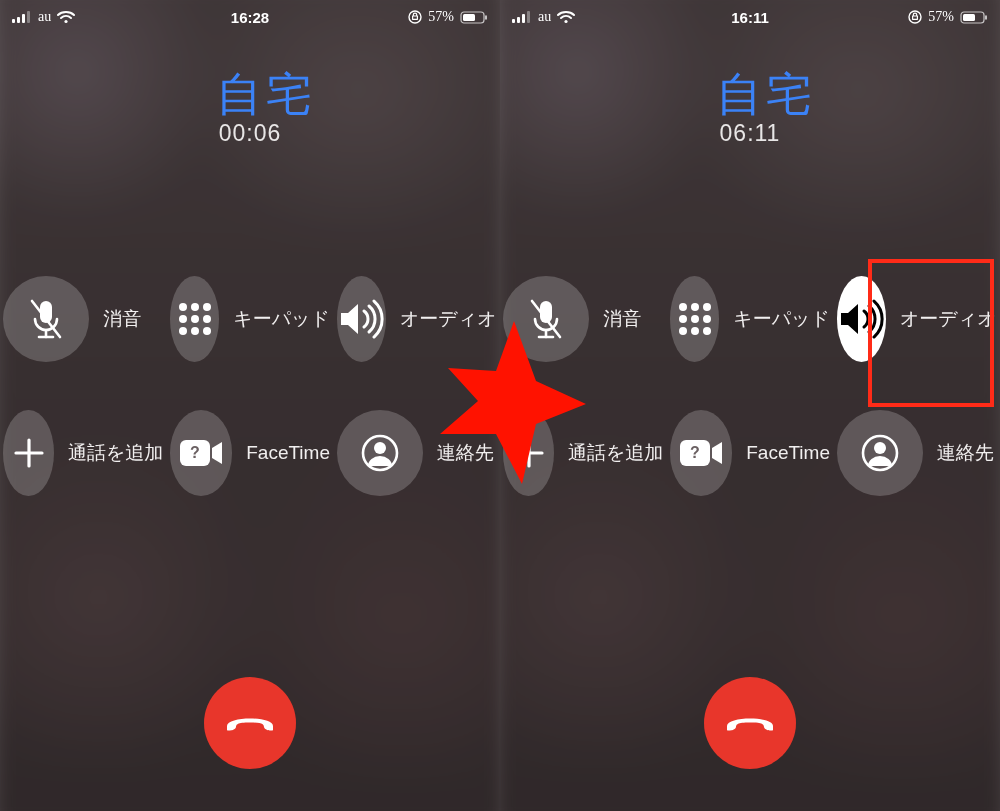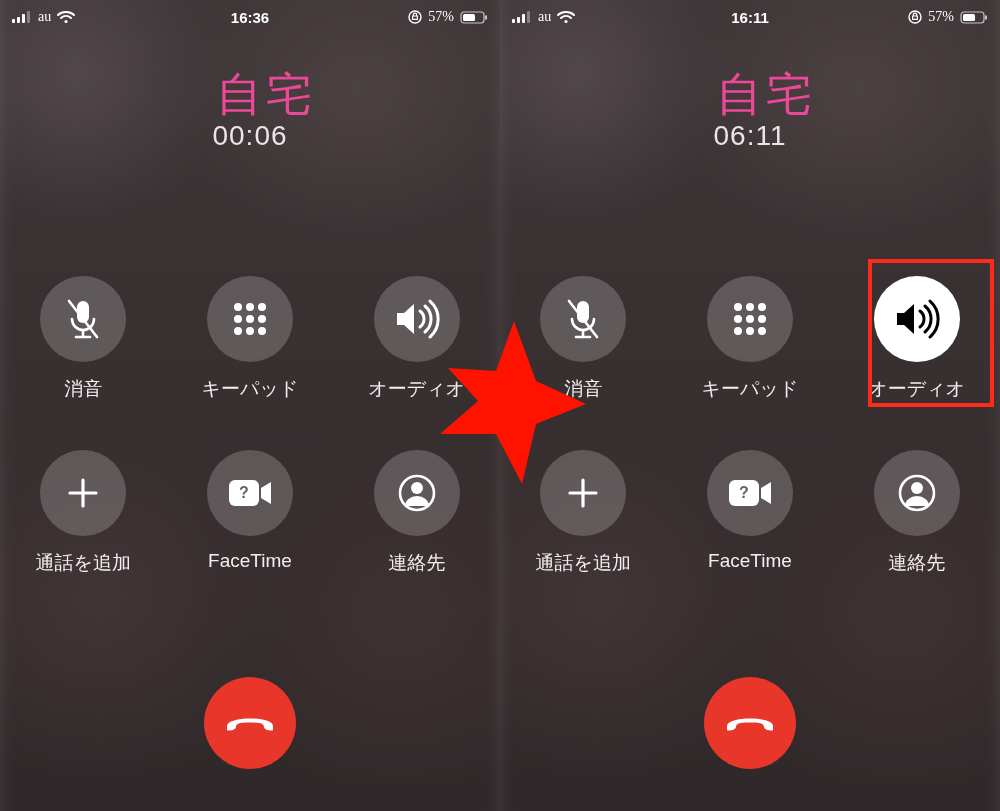--- a/index.html
+++ b/index.html
@@ -13,24 +13,24 @@
         radial-gradient(260px 250px at 22% 72%, #624f51 0%, rgba(0,0,0,0) 65%),
         radial-gradient(260px 250px at 78% 74%, #5e4a4c 0%, rgba(0,0,0,0) 65%),
         linear-gradient(#5d5052,#463b3d);
       filter:blur(14px);transform:scale(1.08);}
   .dim{position:absolute;inset:0;background:rgba(0,0,0,.32);}
   .statusbar{position:absolute;top:0;left:0;right:0;height:34px;display:flex;align-items:center;justify-content:space-between;color:#fff;font-size:14px;padding:0 12px;box-sizing:border-box;}
   .sb-left,.sb-right{display:flex;align-items:center;gap:6px;font-family:Liberation Serif, serif;}
   .sb-left svg,.sb-right svg{display:block;}
   .carrier{font-weight:500;}
   .clock{position:absolute;left:0;right:0;text-align:center;font-weight:600;font-size:15px;}
-  .title{position:absolute;top:64px;left:0;right:0;text-align:center;color:#ec4899;font-size:46px;letter-spacing:4px;font-weight:400;margin-left:32px;}
-  .timer{position:absolute;top:120px;left:0;right:0;text-align:center;color:#e8e6e6;font-size:28px;letter-spacing:1px;}
+  .title{position:absolute;top:64px;left:0;right:0;text-align:center;color:#3b82f6;font-size:46px;letter-spacing:4px;font-weight:400;margin-left:32px;}
+  .timer{position:absolute;top:120px;left:0;right:0;text-align:center;color:#e8e6e6;font-size:23px;letter-spacing:1px;}
   .grid{position:absolute;top:276px;left:0;right:0;display:grid;grid-template-columns:repeat(3,1fr);justify-items:center;row-gap:48px;}
-  .cell{display:flex;flex-direction:column;align-items:center;gap:14px;width:160px;}
+  .cell{display:flex;flex-direction:row;align-items:center;gap:14px;width:160px;}
   .rbtn{width:86px;height:86px;border-radius:50%;background:rgba(255,255,255,.20);display:flex;align-items:center;justify-content:center;cursor:pointer;}
   .rbtn svg{display:block;}
   .rbtn.active{background:#ffffff;}
   .rbtn.active svg{filter:none;}
   .lbl{color:#f1efef;font-size:19px;font-weight:400;white-space:nowrap;}
   .endcall{position:absolute;bottom:42px;left:0;right:0;display:flex;justify-content:center;}
   .endbtn{width:92px;height:92px;border-radius:50%;background:#e8362b;display:flex;align-items:center;justify-content:center;cursor:pointer;}
   .highlight{position:absolute;border:4px solid #ff2b18;box-sizing:border-box;}
   .arrow{position:absolute;pointer-events:none;}
   .arrow svg{display:block;}
@@ -38,21 +38,21 @@
 </head>
 <body>
 
 <div class="stage">
 
   <div class="phone">
     <div class="bg"></div>
     <div class="dim"></div>
 
     <div class="statusbar">
-      <span class="clock">16:36</span>
+      <span class="clock">16:28</span>
       <div class="sb-left">
         <span>
           <svg width="20" height="12" viewBox="0 0 20 12">
               <g fill="#fff">
                 <rect x="0" y="8" width="3" height="4" rx="1"></rect>
                 <rect x="5" y="6" width="3" height="6" rx="1"></rect>
                 <rect x="10" y="3" width="3" height="9" rx="1"></rect>
                 <rect x="15" y="0" width="3" height="12" rx="1" opacity=".35"></rect>
               </g>
             </svg>

